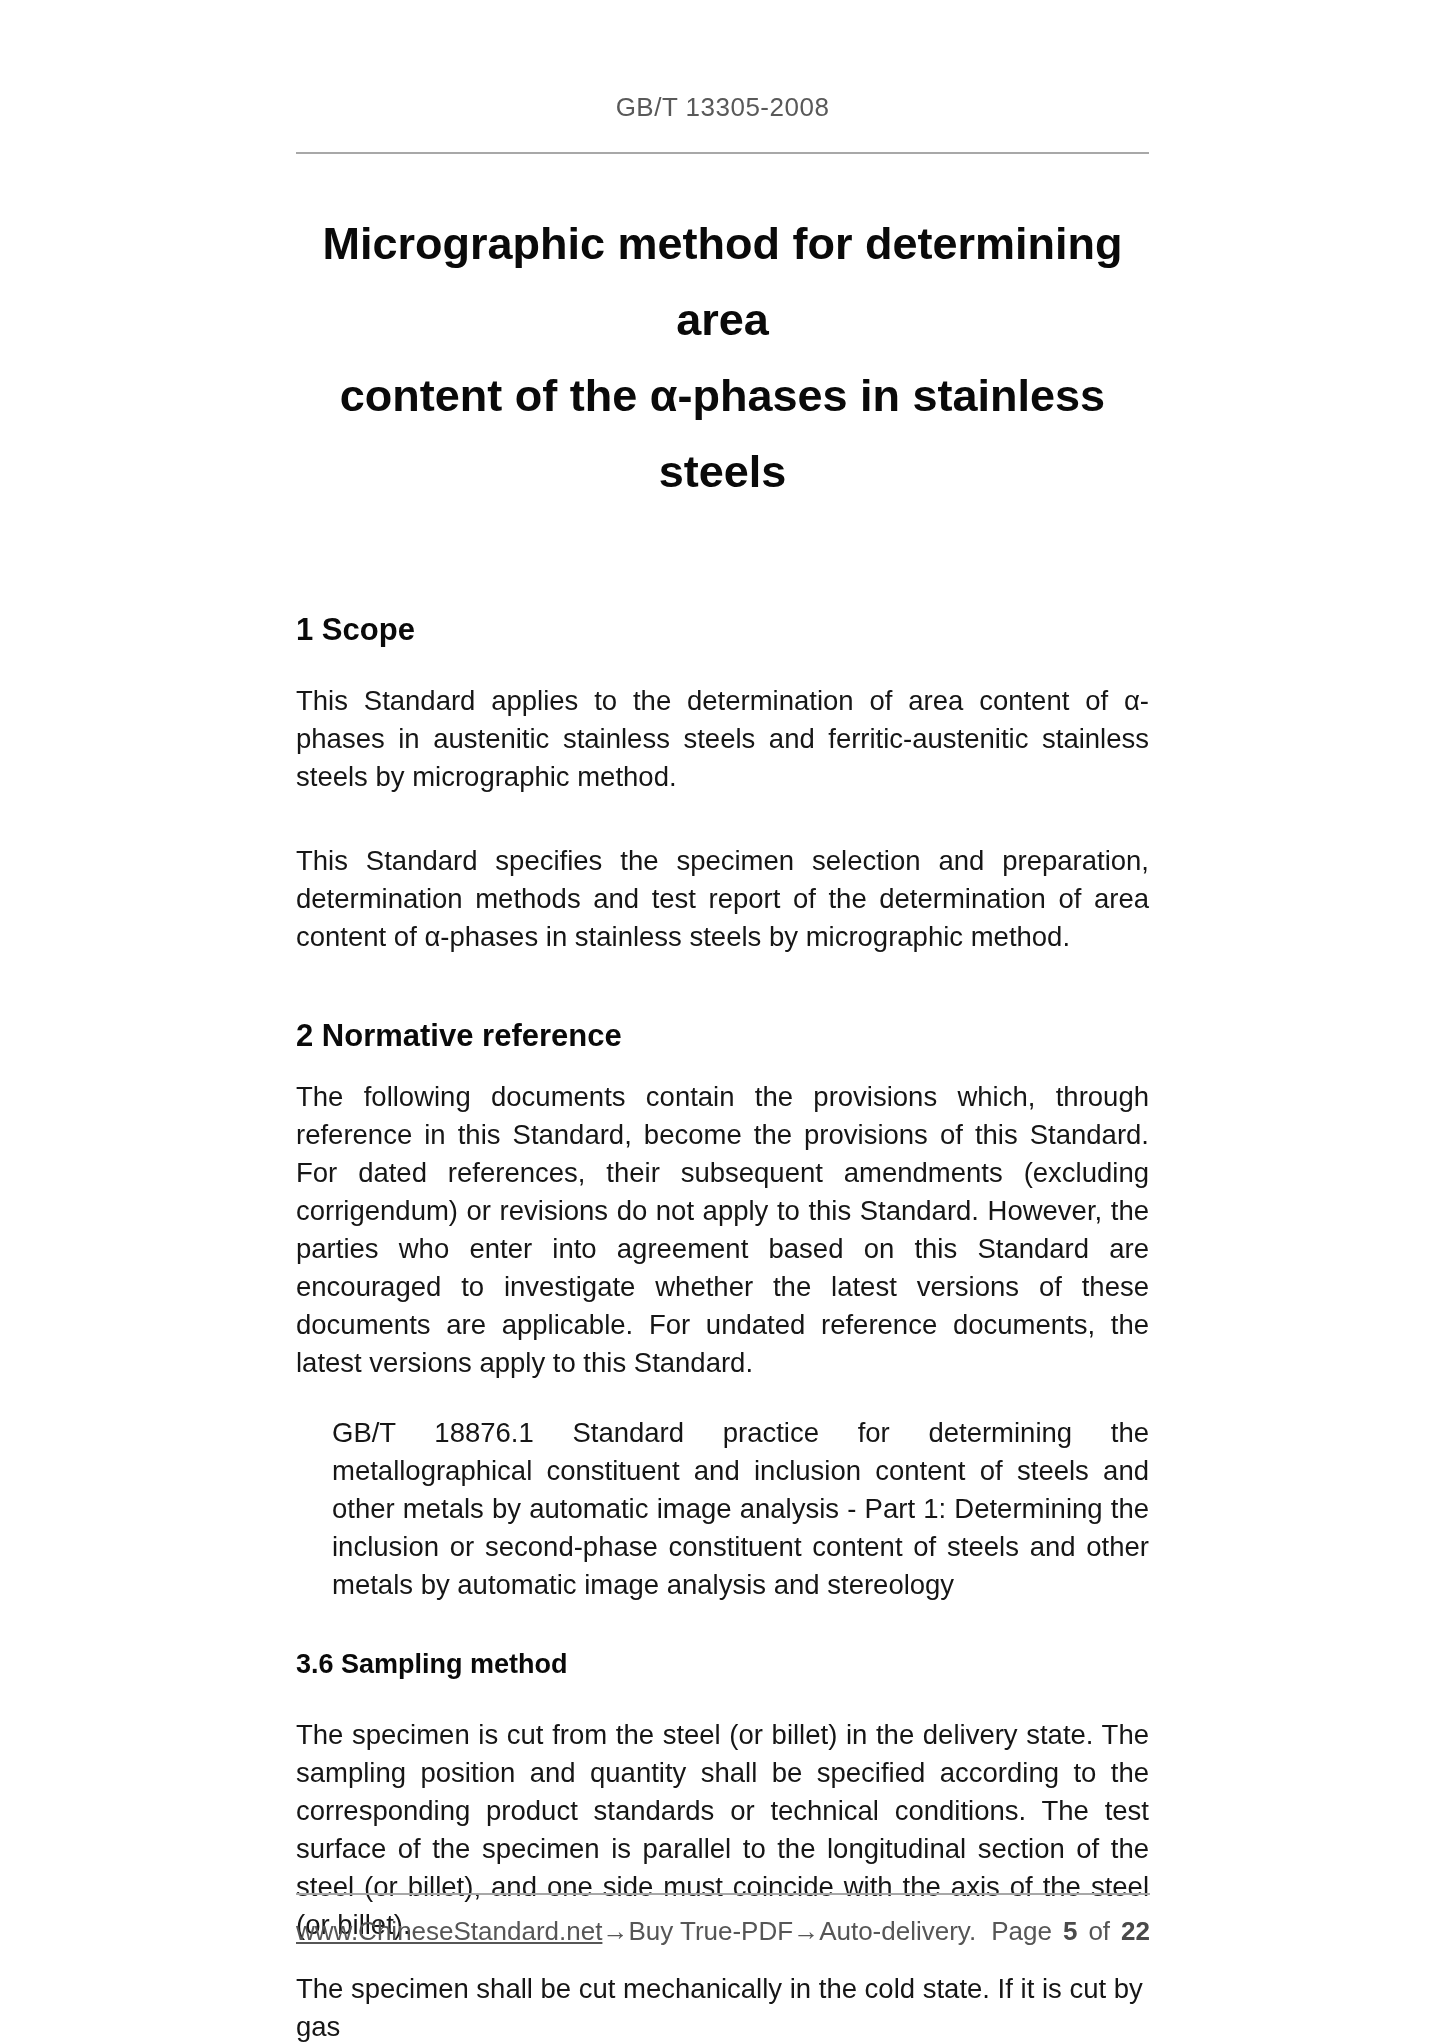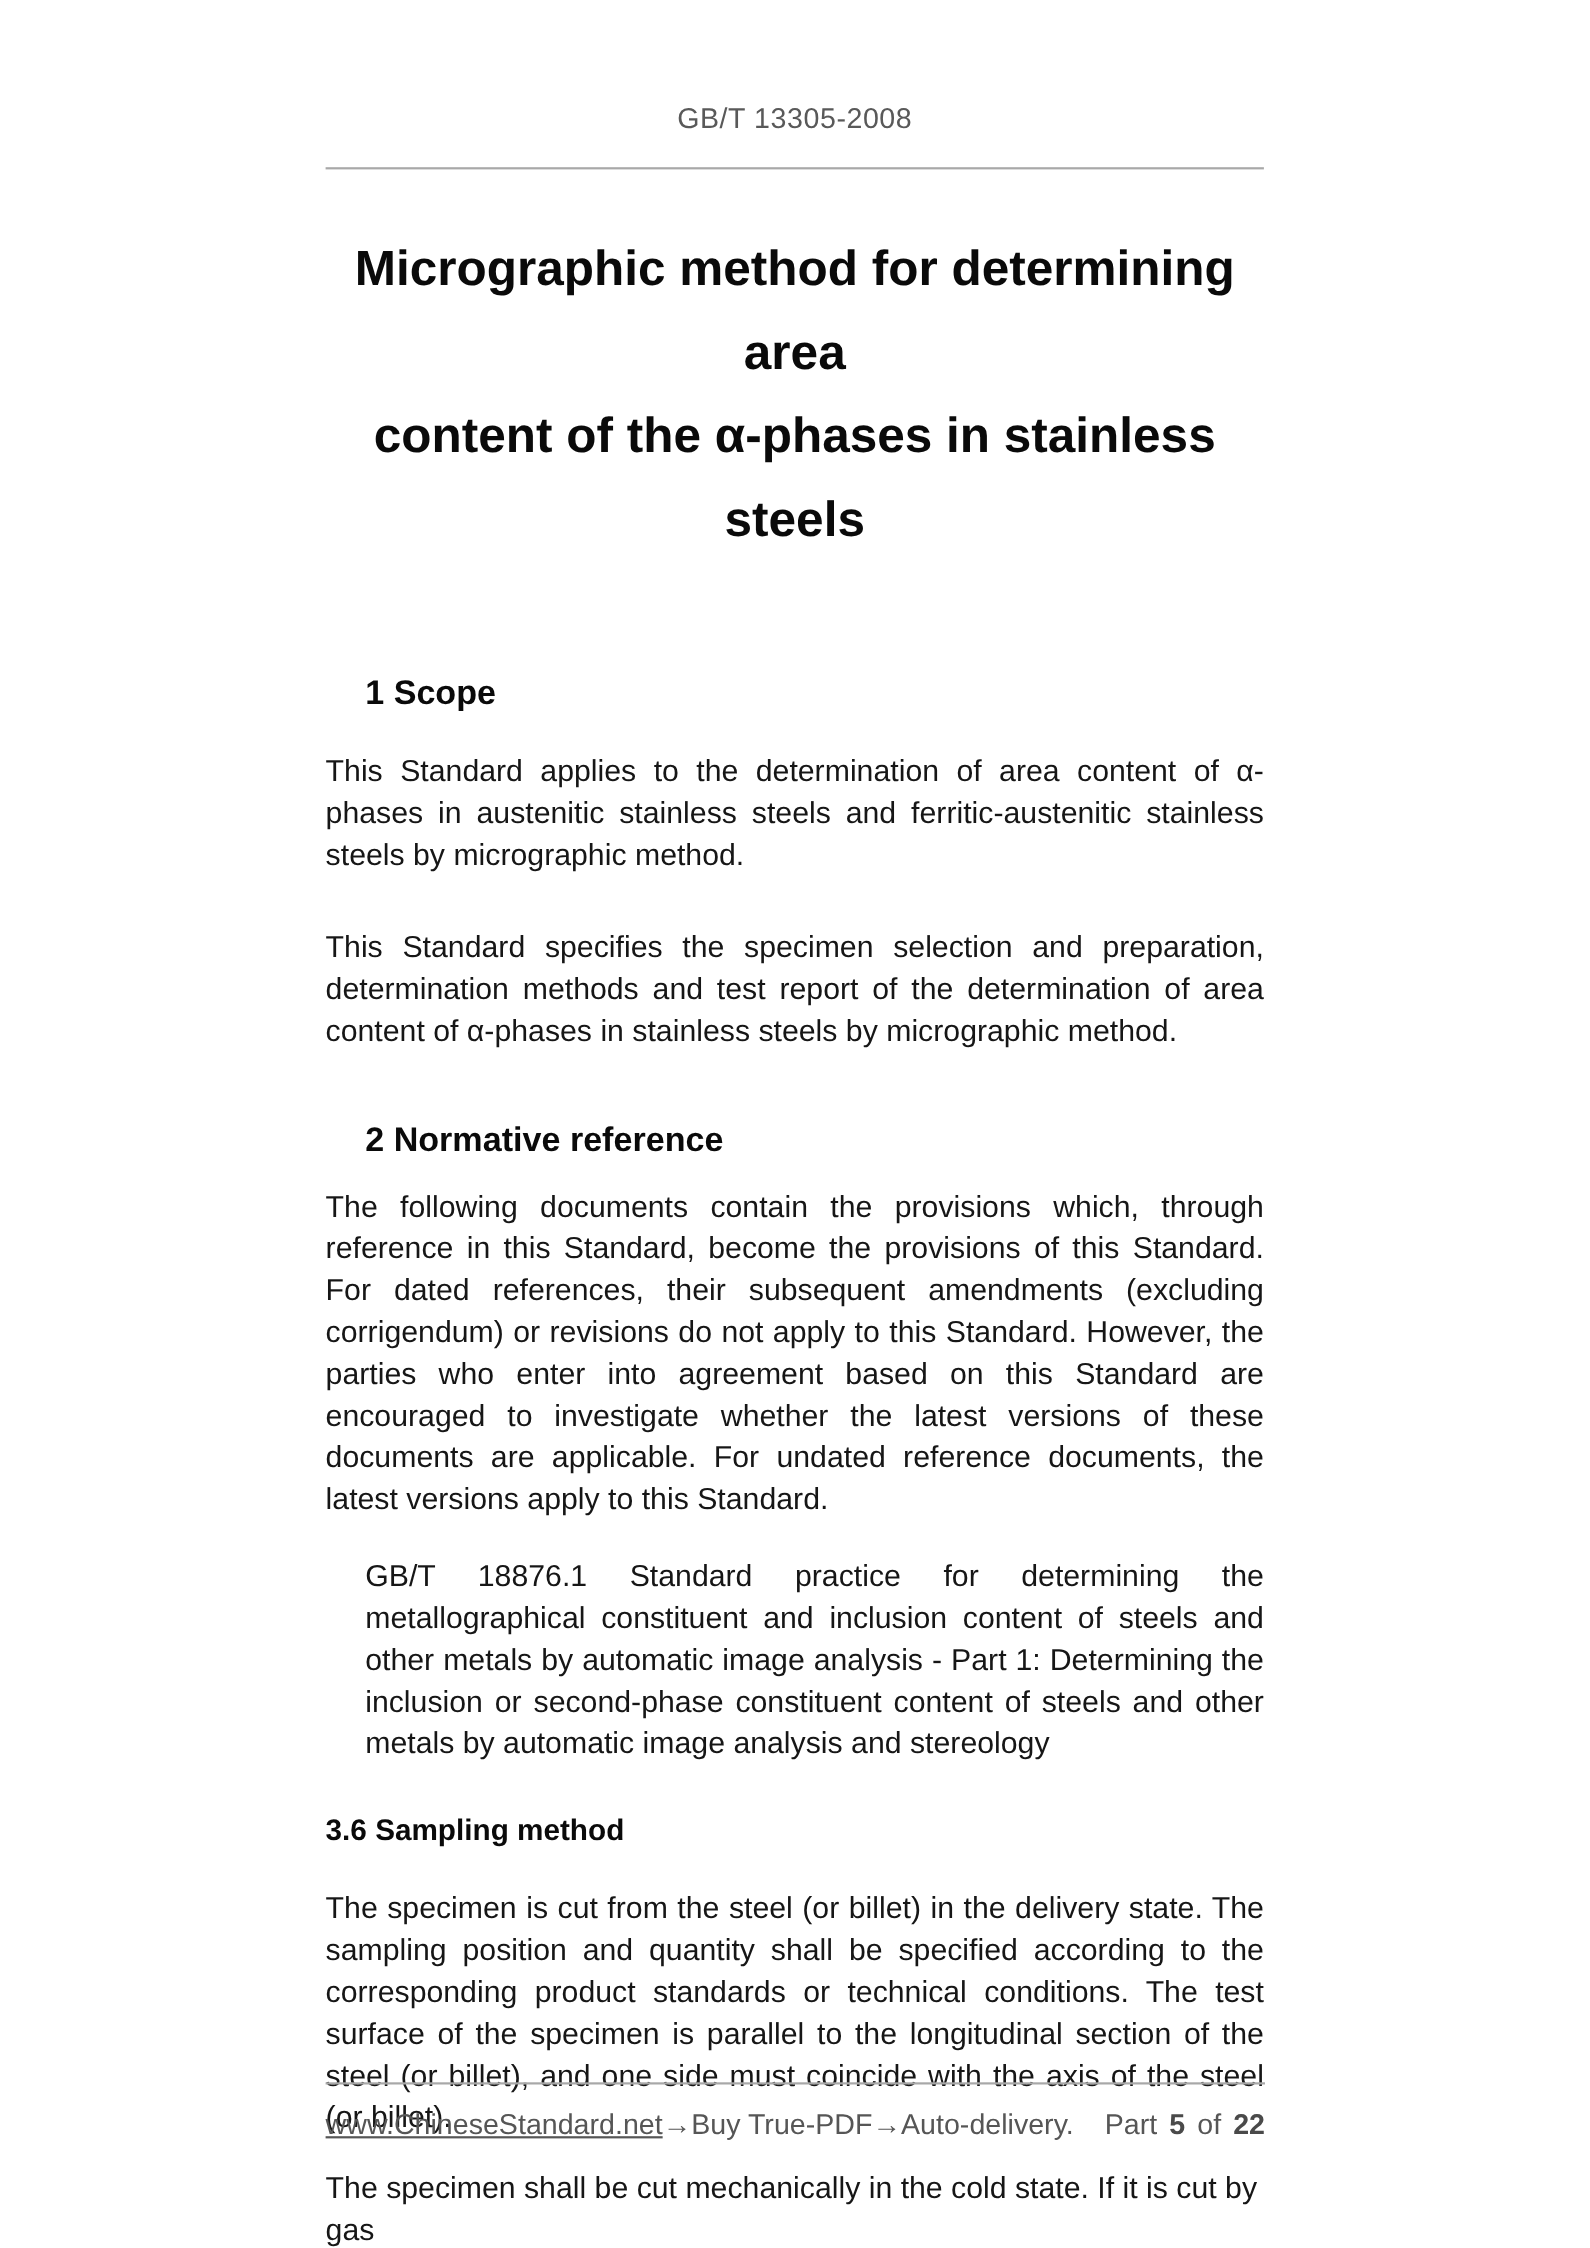--- a/index.html
+++ b/index.html
@@ -41,21 +41,20 @@
     line-height: 76px;
     font-weight: bold;
     color: #0a0a0a;
   }
 
   h2.section-heading {
     font-size: 31px;
     line-height: 36px;
     font-weight: bold;
     color: #0a0a0a;
-    margin-left: 36px;
   }
   .s1 { margin-top: 102px; }
   .s2 { margin-top: 62px; }
   .s3 { margin-top: 60px; }
 
   h3.subsection-heading {
     margin-top: 44px;
     font-size: 27px;
     line-height: 32px;
     font-weight: bold;
@@ -148,19 +147,19 @@
 
   <div class="footer">
     <div class="footer-left">
       <a class="footer-link">www.ChineseStandard.net</a>
       <span class="arrow">→</span>
       <span>Buy True-PDF</span>
       <span class="arrow">→</span>
       <span>Auto-delivery.</span>
     </div>
     <div class="footer-right">
-      <span>Part</span>
+      <span>Page</span>
       <span class="page-num">5</span>
       <span>of</span>
       <span class="page-num">22</span>
     </div>
   </div>
 </div>
 
 </body></html>

